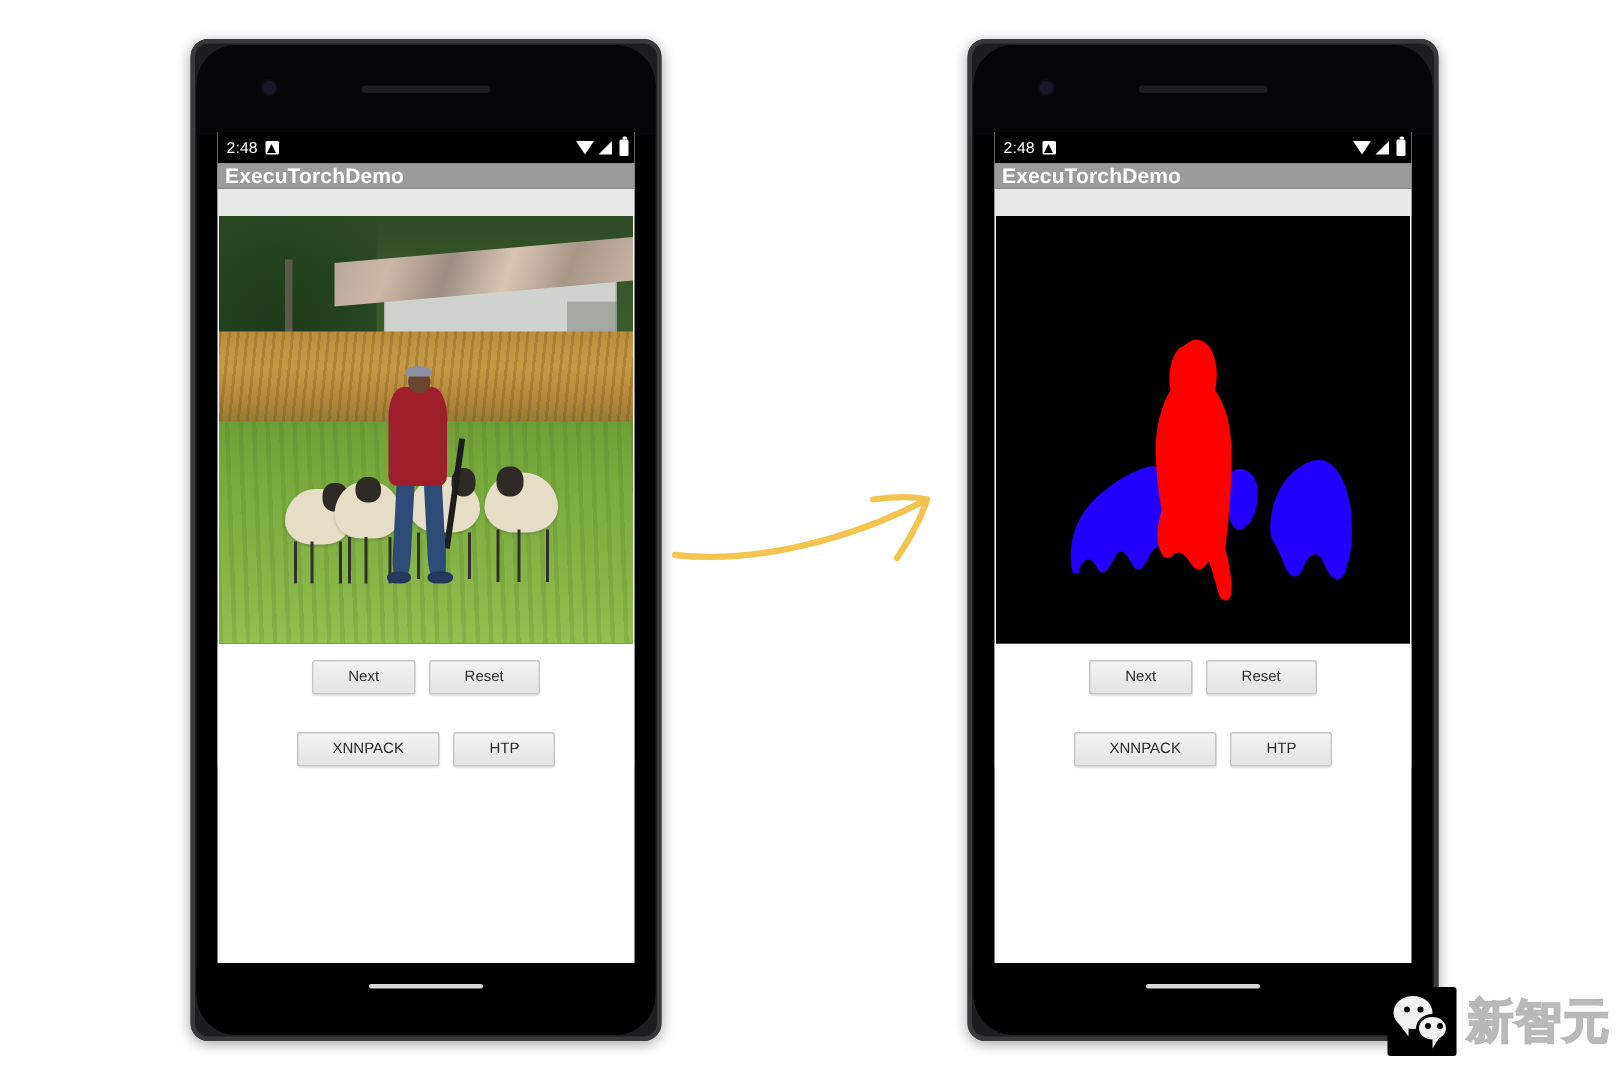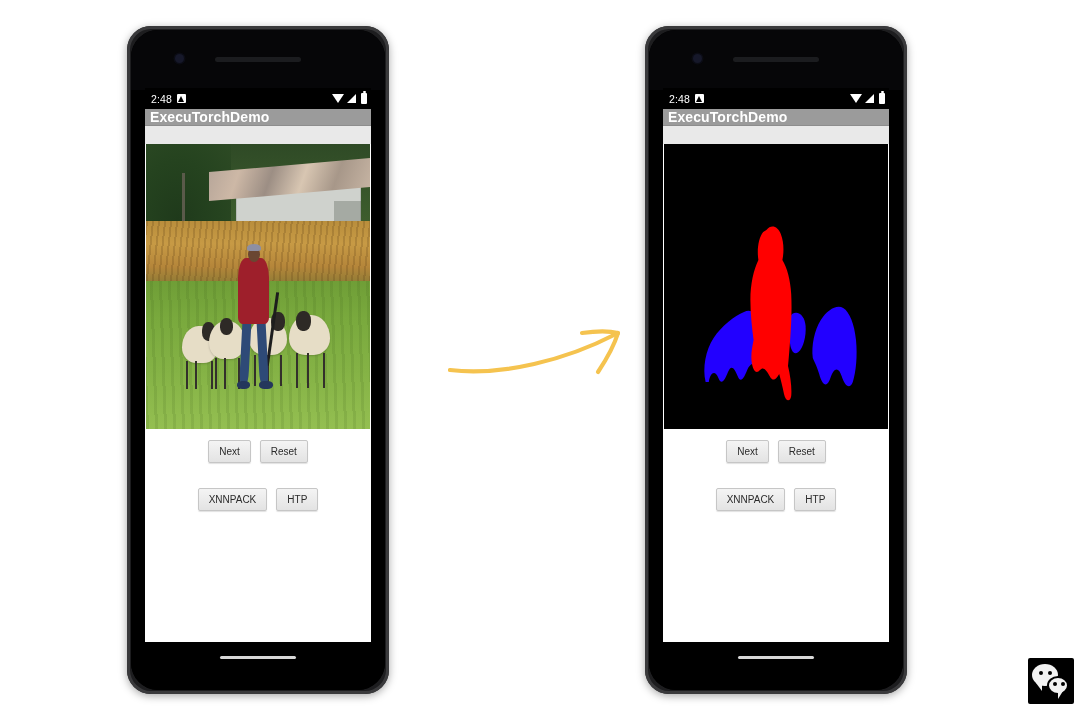--- a/index.html
+++ b/index.html
@@ -7,22 +7,22 @@
     width: 1080px; height: 720px;
     background: #ffffff;
     font-family: "Liberation Sans", sans-serif;
     overflow: hidden;
   }
   .stage { position: relative; width: 1080px; height: 720px; background: #fff; }
 
   
   .phone {
     position: absolute;
-    width: 262px; height: 668px;
-    border-radius: 24px;
+    width: 314px; height: 668px;
+    border-radius: 12px;
     background: #1d1d1f;
     box-shadow: 0 0 0 3px #3a3a3c inset, 0 2px 9px rgba(0,0,0,.35);
     overflow: hidden;
   }
   .phone.left  { left: 127px; top: 26px; }
   .phone.right { left: 645px; top: 26px; }
 
   .phone-inner {
     position: absolute; inset: 4px;
     border-radius: 27px;
@@ -183,21 +183,21 @@
   
   .seg { position: absolute; inset: 0; background: #000; }
   .seg svg { display: block; width: 100%; height: 100%; }
 
   
   .controls { background: #fff; padding-top: 11px; }
   .btn-row { display: flex; justify-content: center; gap: 9px; }
   .btn-row.second { margin-top: 25px; align-items: center; }
   .mbtn {
     min-width: 33px;
-    padding: 5px 10px;
+    padding: 5px 23px;
     font-size: 10px;
     font-family: "Liberation Sans", sans-serif;
     color: #2b2b2b;
     background: linear-gradient(#f4f4f4, #e3e3e3);
     border: 1px solid #c6c6c6;
     border-radius: 2px;
     box-shadow: 0 1px 1px rgba(0,0,0,.12);
     text-align: center;
     white-space: nowrap;
     cursor: pointer;
@@ -426,15 +426,16 @@
 
   <div class="watermark">
     <div class="wc-logo">
       <span class="wc-b1"></span>
       <span class="wc-dot" style="left:11px; top:13px;"></span>
       <span class="wc-dot" style="left:20px; top:13px;"></span>
       <span class="wc-b2"></span>
       <span class="wc-dot" style="left:25px; top:24px;"></span>
       <span class="wc-dot" style="left:33px; top:24px;"></span>
     </div>
+    <div class="wm-text">新智元</div>
   </div>
 
 </div>
 
 </body></html>

